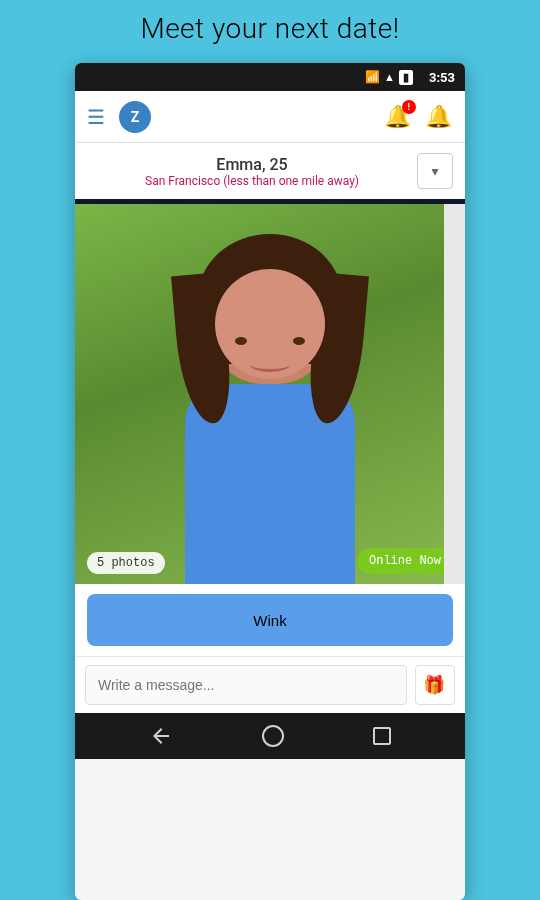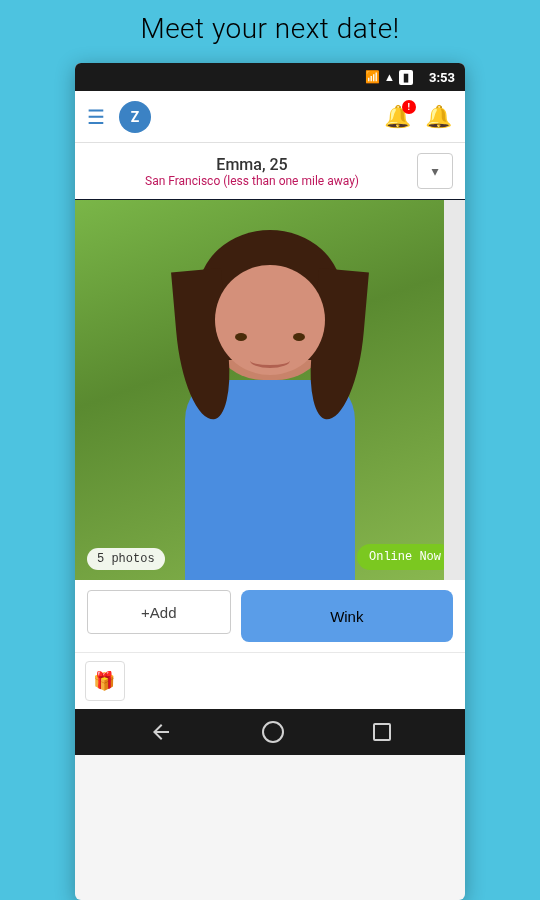--- a/index.html
+++ b/index.html
@@ -138,21 +138,21 @@
       cursor: pointer;
     }
 
     
     .profile-header {
       background: white;
       padding: 10px 12px;
       display: flex;
       align-items: center;
       justify-content: space-between;
-      border-bottom: 1px solid #0f172a;
+      border-bottom: 5px solid #0f172a;
     }
     .profile-info {
       text-align: center;
       flex: 1;
     }
     .profile-name {
       font-size: 16px;
       font-weight: 500;
       color: #333;
     }
@@ -505,25 +505,25 @@
 
     <div class="photo-overlay-bottom">
       <div class="photo-count-badge">5 photos</div>
       <div class="online-badge">Online Now</div>
     </div>
 
     <div class="photo-side-strip"></div>
   </div>
 
   <div class="action-buttons">
-    <button class="add-btn">+Add</button>
     <button class="wink-btn">Wink</button>
   </div>
 
   <div class="message-bar">
+    <input class="message-input" type="text" placeholder="Write a message..." style="">
     <button class="gift-btn">
       <span>🎁</span>
     </button>
   </div>
 
   <div class="android-nav">
     <div class="nav-btn back-arrow">
       <svg width="24" height="24" viewBox="0 0 24 24">
         <path d="M20 11H7.83l5.59-5.59L12 4l-8 8 8 8 1.41-1.41L7.83 13H20v-2z" fill="white"></path>
       </svg>

